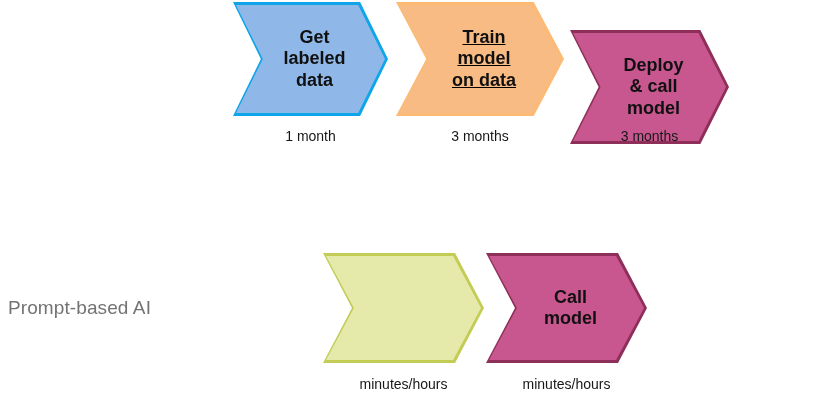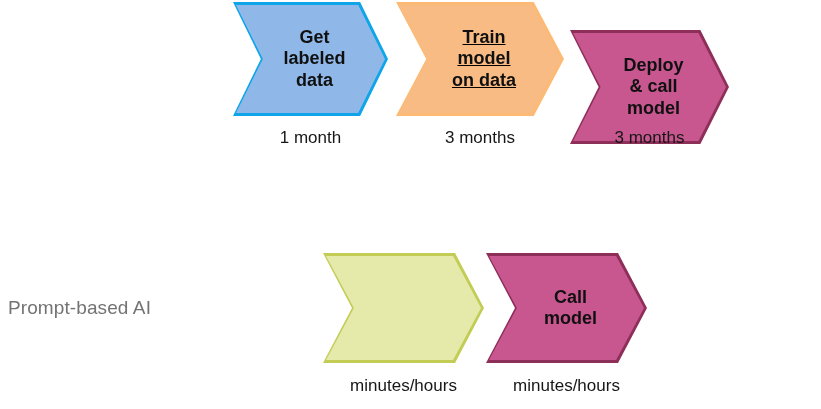--- a/index.html
+++ b/index.html
@@ -52,21 +52,21 @@
     color: #101010;
     text-align: center;
     line-height: 1.18;
     white-space: pre-line;
     padding-left: 14px;
     padding-right: 6px;
   }
 
   .caption {
     position: absolute;
-    font-size: 17px;
+    font-size: 14px;
     font-weight: 400;
     color: #171717;
     text-align: center;
     white-space: nowrap;
   }
 
   
   #chev-get-labeled-data { left: 233px; top: 2px;  width: 155px; height: 114px; }
   #chev-train-model      { left: 396px; top: 2px;  width: 168px; height: 114px; }
   #chev-deploy-call      { left: 570px; top: 2px;  width: 159px; height: 114px; margin-top: 28px; }

